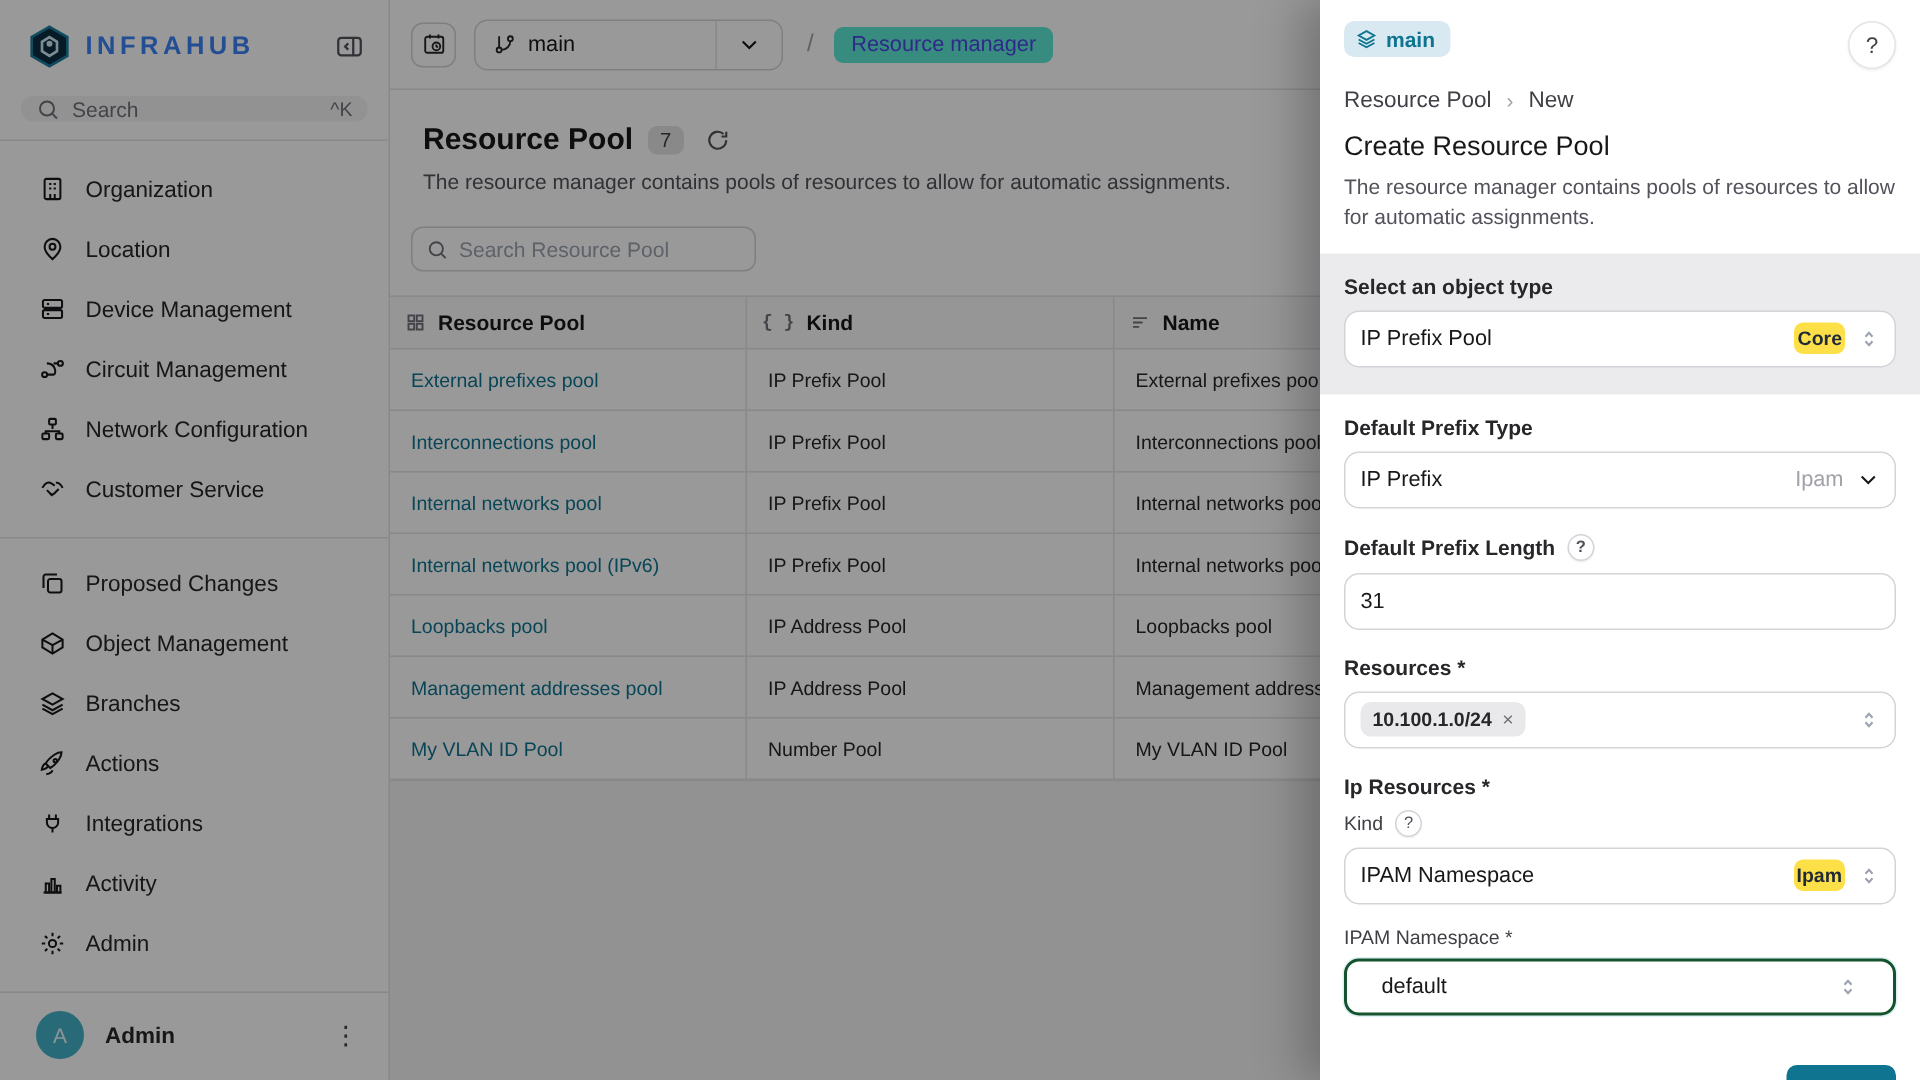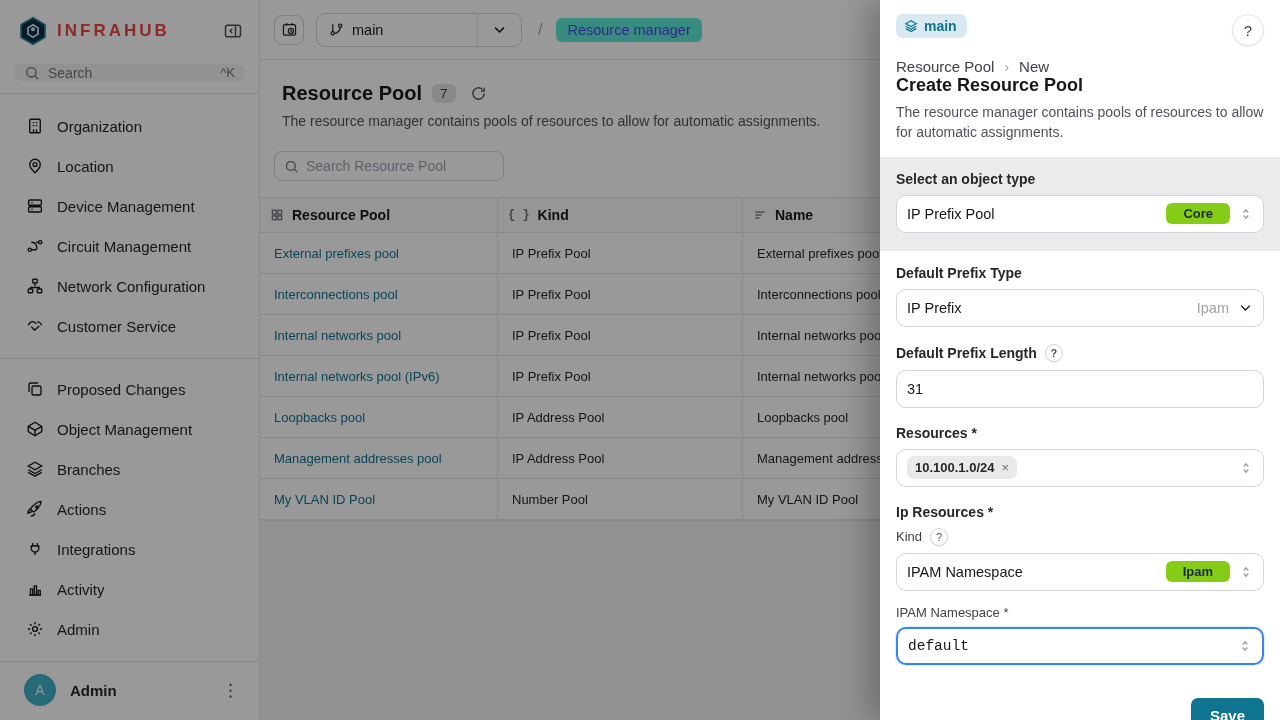--- a/index.html
+++ b/index.html
@@ -4,21 +4,21 @@
 <style>
   * { margin:0; padding:0; box-sizing:border-box; }
   html,body { width:1280px; height:720px; overflow:hidden; }
   body { font-family:"Liberation Sans", sans-serif; color:#27272a; background:#f4f4f5; position:relative; }
   svg { display:block; }
 
   
   .sidebar { position:absolute; left:0; top:0; width:260px; height:720px; background:#ffffff; border-right:1px solid #e4e4e7; display:flex; flex-direction:column; z-index:10; }
   .logo-row { display:flex; align-items:center; padding:16px 16px 10px 18px; }
   .logo-mark { width:30px; height:30px; }
-  .logo-text { font-size:17px; font-weight:800; letter-spacing:3px; color:#ef4444; margin-left:9px; flex:1; }
+  .logo-text { font-size:17px; font-weight:800; letter-spacing:3px; color:#3b82f6; margin-left:9px; flex:1; }
   .collapse-btn { color:#52525b; cursor:pointer; }
   .side-search { margin:8px 14px 12px 14px; height:34px; background:#f4f4f5; border-radius:8px; display:flex; align-items:center; padding:0 10px; color:#71717a; }
   .side-search .ph { font-size:14px; margin-left:8px; flex:1; }
   .side-search .kbd { font-size:13px; color:#71717a; }
   .side-div { border-top:1px solid #e4e4e7; margin:0 0; }
   .menu { padding:12px 0; }
   .menu-item { display:flex; align-items:center; height:40px; padding:0 16px 0 26px; font-size:15px; color:#27272a; cursor:pointer; }
   .menu-item .mi-icon { width:18px; height:18px; margin-right:13px; color:#18181b; flex:0 0 auto; }
   .menu.secondary { padding-top:10px; }
   .user-row { margin-top:auto; border-top:1px solid #e4e4e7; display:flex; align-items:center; padding:12px 16px 14px 24px; }
@@ -66,40 +66,40 @@
 
   
   .drawer { position:absolute; right:0; top:0; width:400px; height:720px; background:#ffffff; z-index:40; box-shadow:-12px 0 30px rgba(0,0,0,0.25); display:flex; flex-direction:column; }
   .drawer-head { padding:14px 16px 14px 16px; }
   .dh-top { display:flex; align-items:flex-start; }
   .branch-badge { display:flex; align-items:center; background:#d8e9f1; color:#0e7490; border-radius:7px; padding:4px 10px 4px 8px; font-size:14px; font-weight:600; cursor:pointer; }
   .branch-badge svg { margin-right:6px; }
   .help-btn { margin-left:auto; width:32px; height:32px; border-radius:50%; border:1px solid #e4e4e7; box-shadow:0 1px 2px rgba(0,0,0,0.08); display:flex; align-items:center; justify-content:center; font-size:15px; color:#3f3f46; background:#fff; cursor:pointer; }
   .dh-crumb { display:flex; align-items:center; margin-top:12px; font-size:15px; color:#3f3f46; }
   .dh-crumb .sep { margin:0 10px; color:#a1a1aa; font-size:14px; }
-  .drawer-title { font-size:18px; font-weight:700; color:#18181b; }
+  .drawer-title { font-size:18px; font-weight:400; color:#18181b; margin-top:12px; }
   .drawer-desc { font-size:14px; color:#52525b; line-height:1.45; margin-top:6px; }
 
   .type-band { background:#ebebee; padding:14px 16px 18px 16px; }
   .sec-label { font-size:14px; font-weight:700; color:#27272a; margin-bottom:8px; display:flex; align-items:center; }
   .sub-label { font-size:13px; color:#3f3f46; margin-bottom:7px; display:flex; align-items:center; }
   .help-dot { width:18px; height:18px; border-radius:50%; border:1px solid #d4d4d8; box-shadow:0 1px 1px rgba(0,0,0,0.06); color:#52525b; font-size:11px; display:inline-flex; align-items:center; justify-content:center; margin-left:8px; background:#fff; cursor:pointer; }
   .select, .tinput { height:38px; border:1px solid #d4d4d8; border-radius:10px; background:#fff; display:flex; align-items:center; padding:0 10px; font-size:14.5px; color:#18181b; }
   .select { cursor:pointer; }
   .select .sval { flex:1; }
-  .mini-badge { background:#84cc16; color:#1f2937; font-size:13px; font-weight:600; border-radius:6px; padding:3px 17px; margin-right:9px; }
+  .mini-badge { background:#fde047; color:#1f2937; font-size:13px; font-weight:600; border-radius:6px; padding:3px 2px; margin-right:9px; }
   .hint { color:#a1a1aa; font-size:14.5px; margin-right:9px; }
   .stepper { color:#9ca3af; }
   .dd-caret { color:#18181b; }
   .tinput input { border:none; outline:none; width:100%; font-size:14.5px; color:#18181b; font-family:"Liberation Sans",sans-serif; background:transparent; }
   .fields { padding:14px 16px 0 16px; display:flex; flex-direction:column; }
   .fgroup { margin-bottom:17px; }
   .chip { display:inline-flex; align-items:center; background:#e9e9ec; border-radius:7px; padding:4px 8px; font-size:13px; font-weight:600; color:#27272a; }
   .chip .x { margin-left:7px; color:#71717a; font-weight:400; font-size:13px; cursor:pointer; }
-  .select.focused { border:2px solid #3b82f6; padding:0 10px; box-shadow:0 0 0 1px rgba(24,160,191,0.15);font-family:Liberation Mono, monospace; }
+  .select.focused { border:2px solid #14532d; padding:0 23px; box-shadow:0 0 0 1px rgba(24,160,191,0.15); }
   .drawer-foot { margin-top:auto; padding:16px; display:flex; justify-content:flex-end; }
   .save-btn { background:#0e7490; color:#fff; border:none; border-radius:7px; font-size:15px; font-weight:600; padding:9px 19px; cursor:pointer; font-family:"Liberation Sans",sans-serif; }
 </style>
 </head>
 <body>
 
 <aside class="sidebar">
   <div class="logo-row">
     <svg class="logo-mark" viewBox="0 0 24 24">
       <polygon points="12,1.5 21.5,7 21.5,17 12,22.5 2.5,17 2.5,7" fill="#0b2e40" stroke="#1b7e9e" stroke-width="1.4"></polygon>

